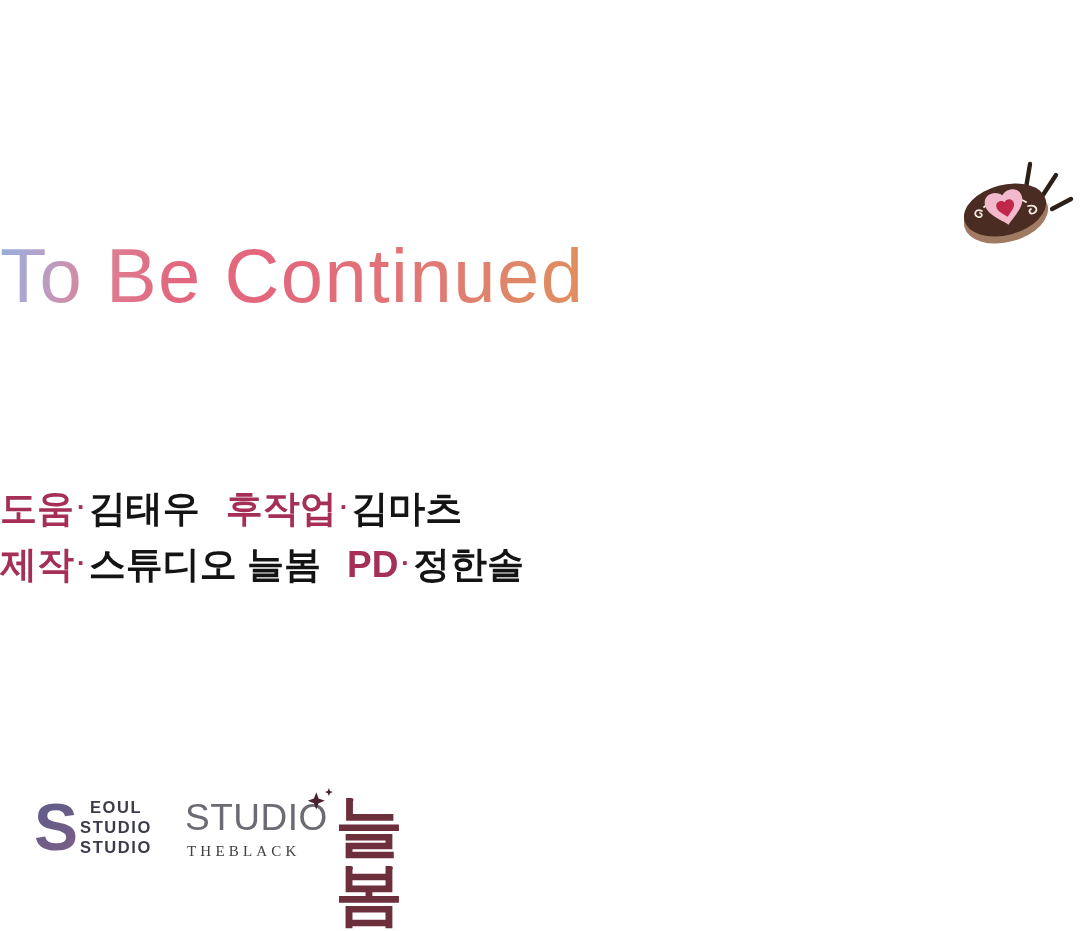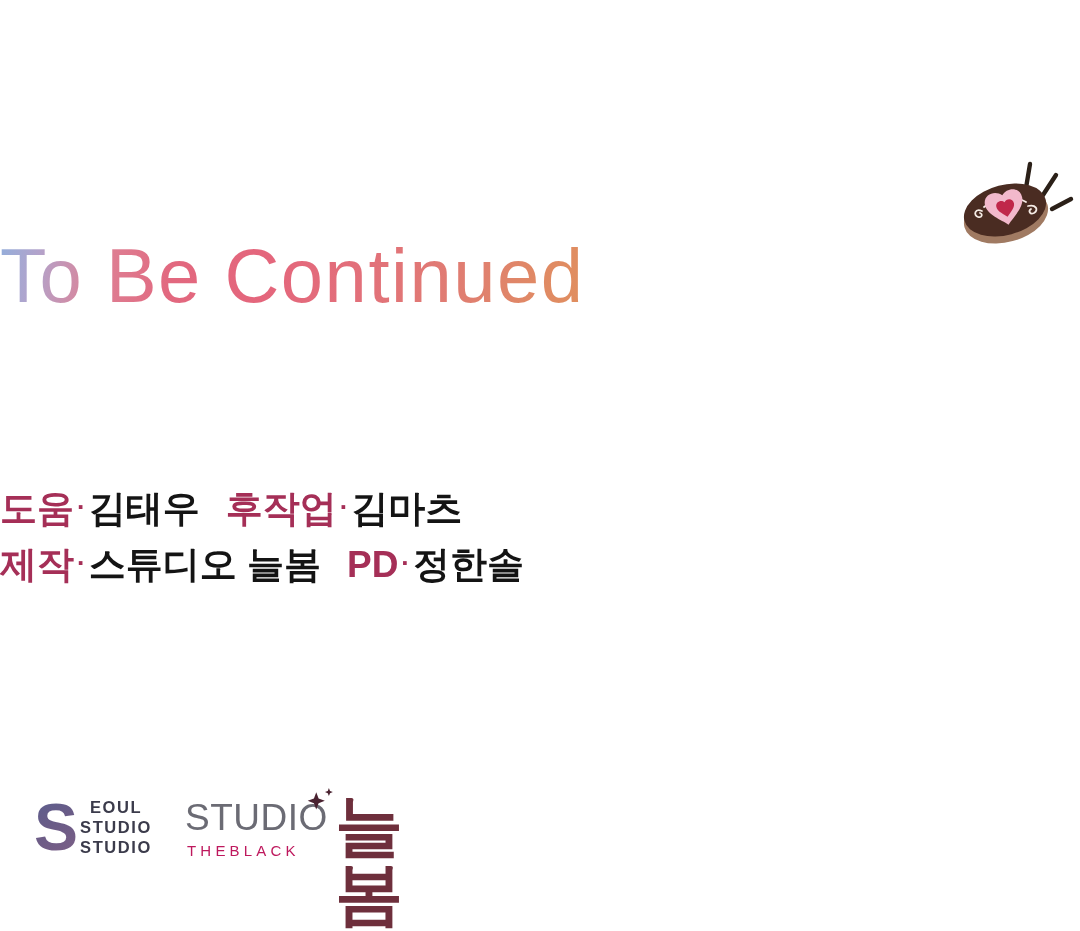--- a/index.html
+++ b/index.html
@@ -161,26 +161,26 @@
     font-size: 37px;
     font-weight: 300;
     letter-spacing: 0.5px;
     line-height: 40px;
     color: #6b6b74;
   }
   #studio-logo .theblack-word {
     position: absolute;
     left: 2px;
     top: 56px;
-    font-family: Liberation Sans, sans-serif;
+    font-family: Liberation Serif, serif;
     font-size: 15px;
     font-weight: 400;
     letter-spacing: 4.2px;
     line-height: 18px;
-    color: #be185d;
+    color: #404040;
   }
   #studio-logo .neulbom-word {
     position: absolute;
     left: 150px;
     top: 6px;
     font-family: "DejaVu Sans", "Liberation Sans", sans-serif;
     font-size: 68px;
     font-weight: 700;
     line-height: 68px;
     letter-spacing: -1px;

